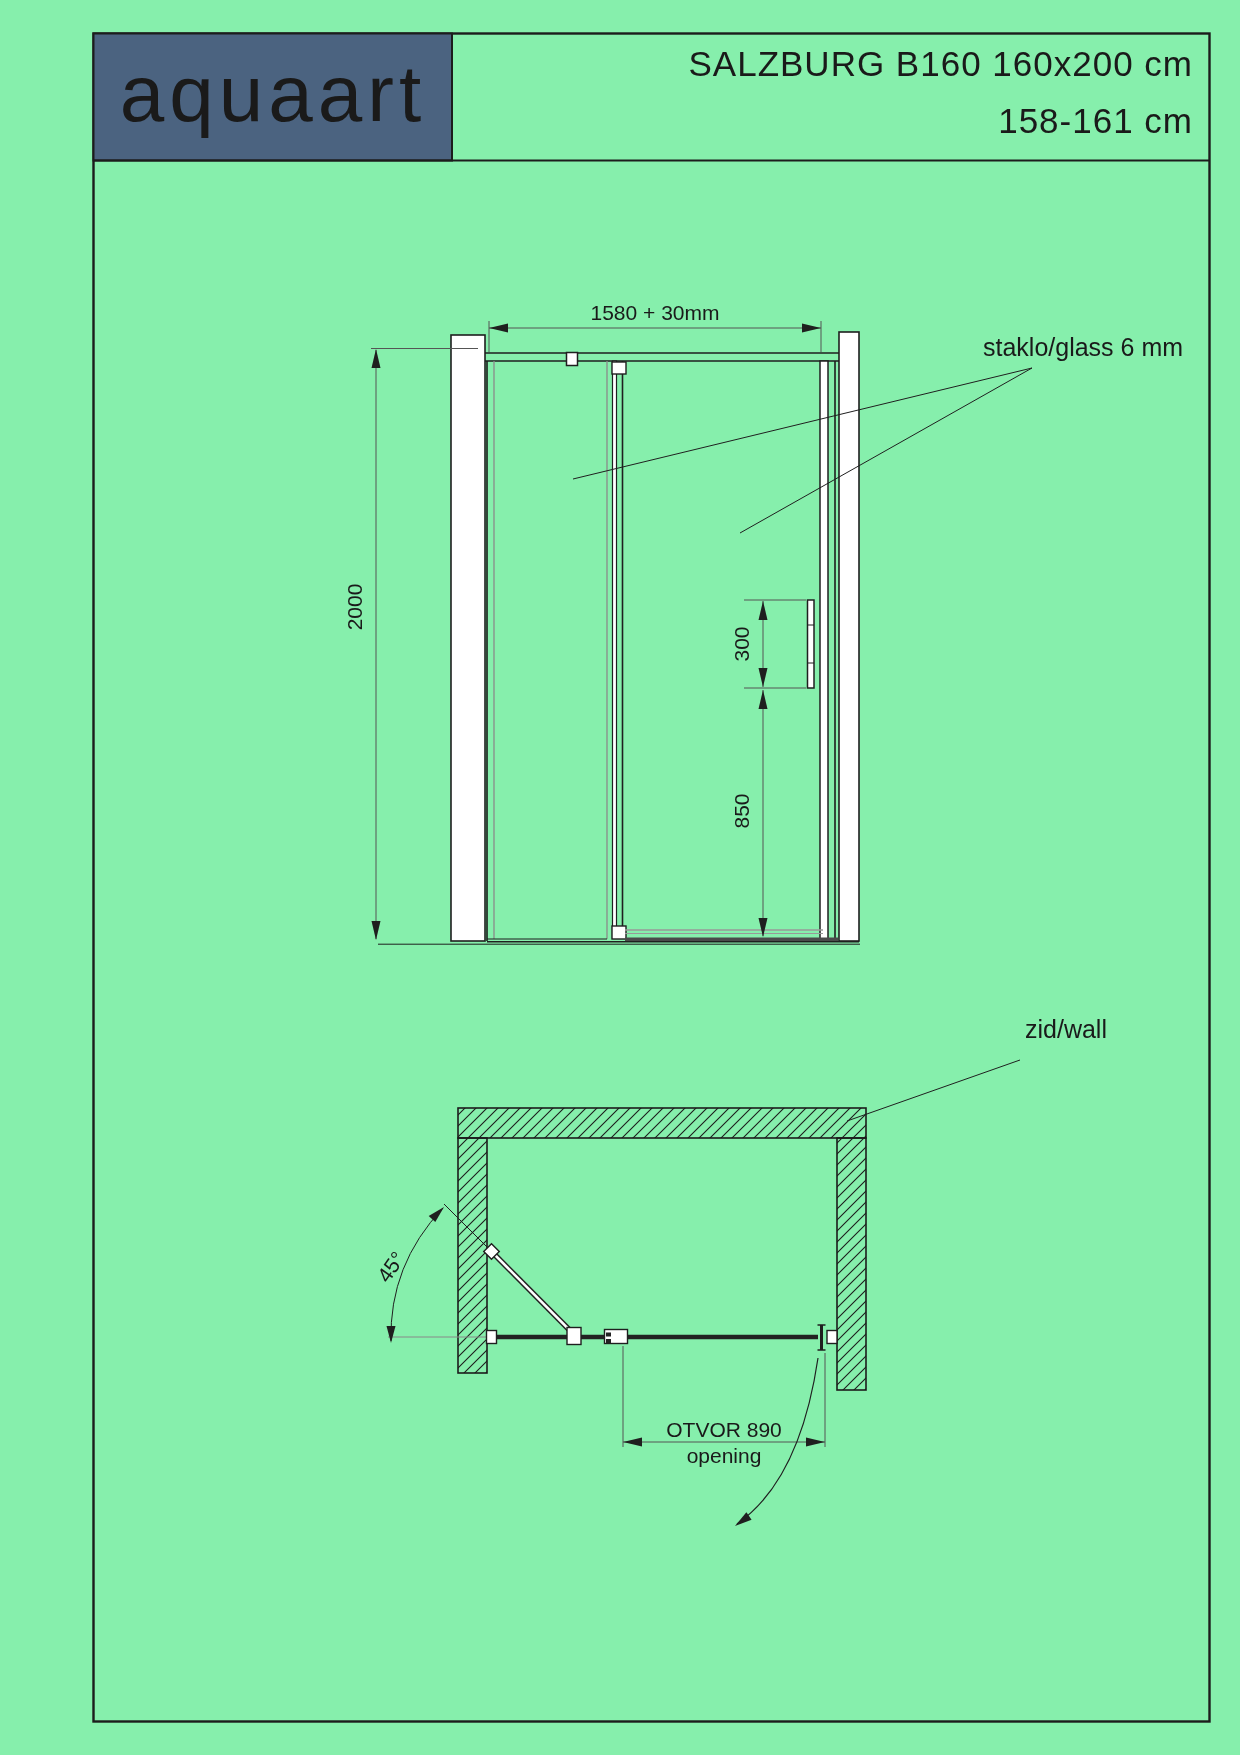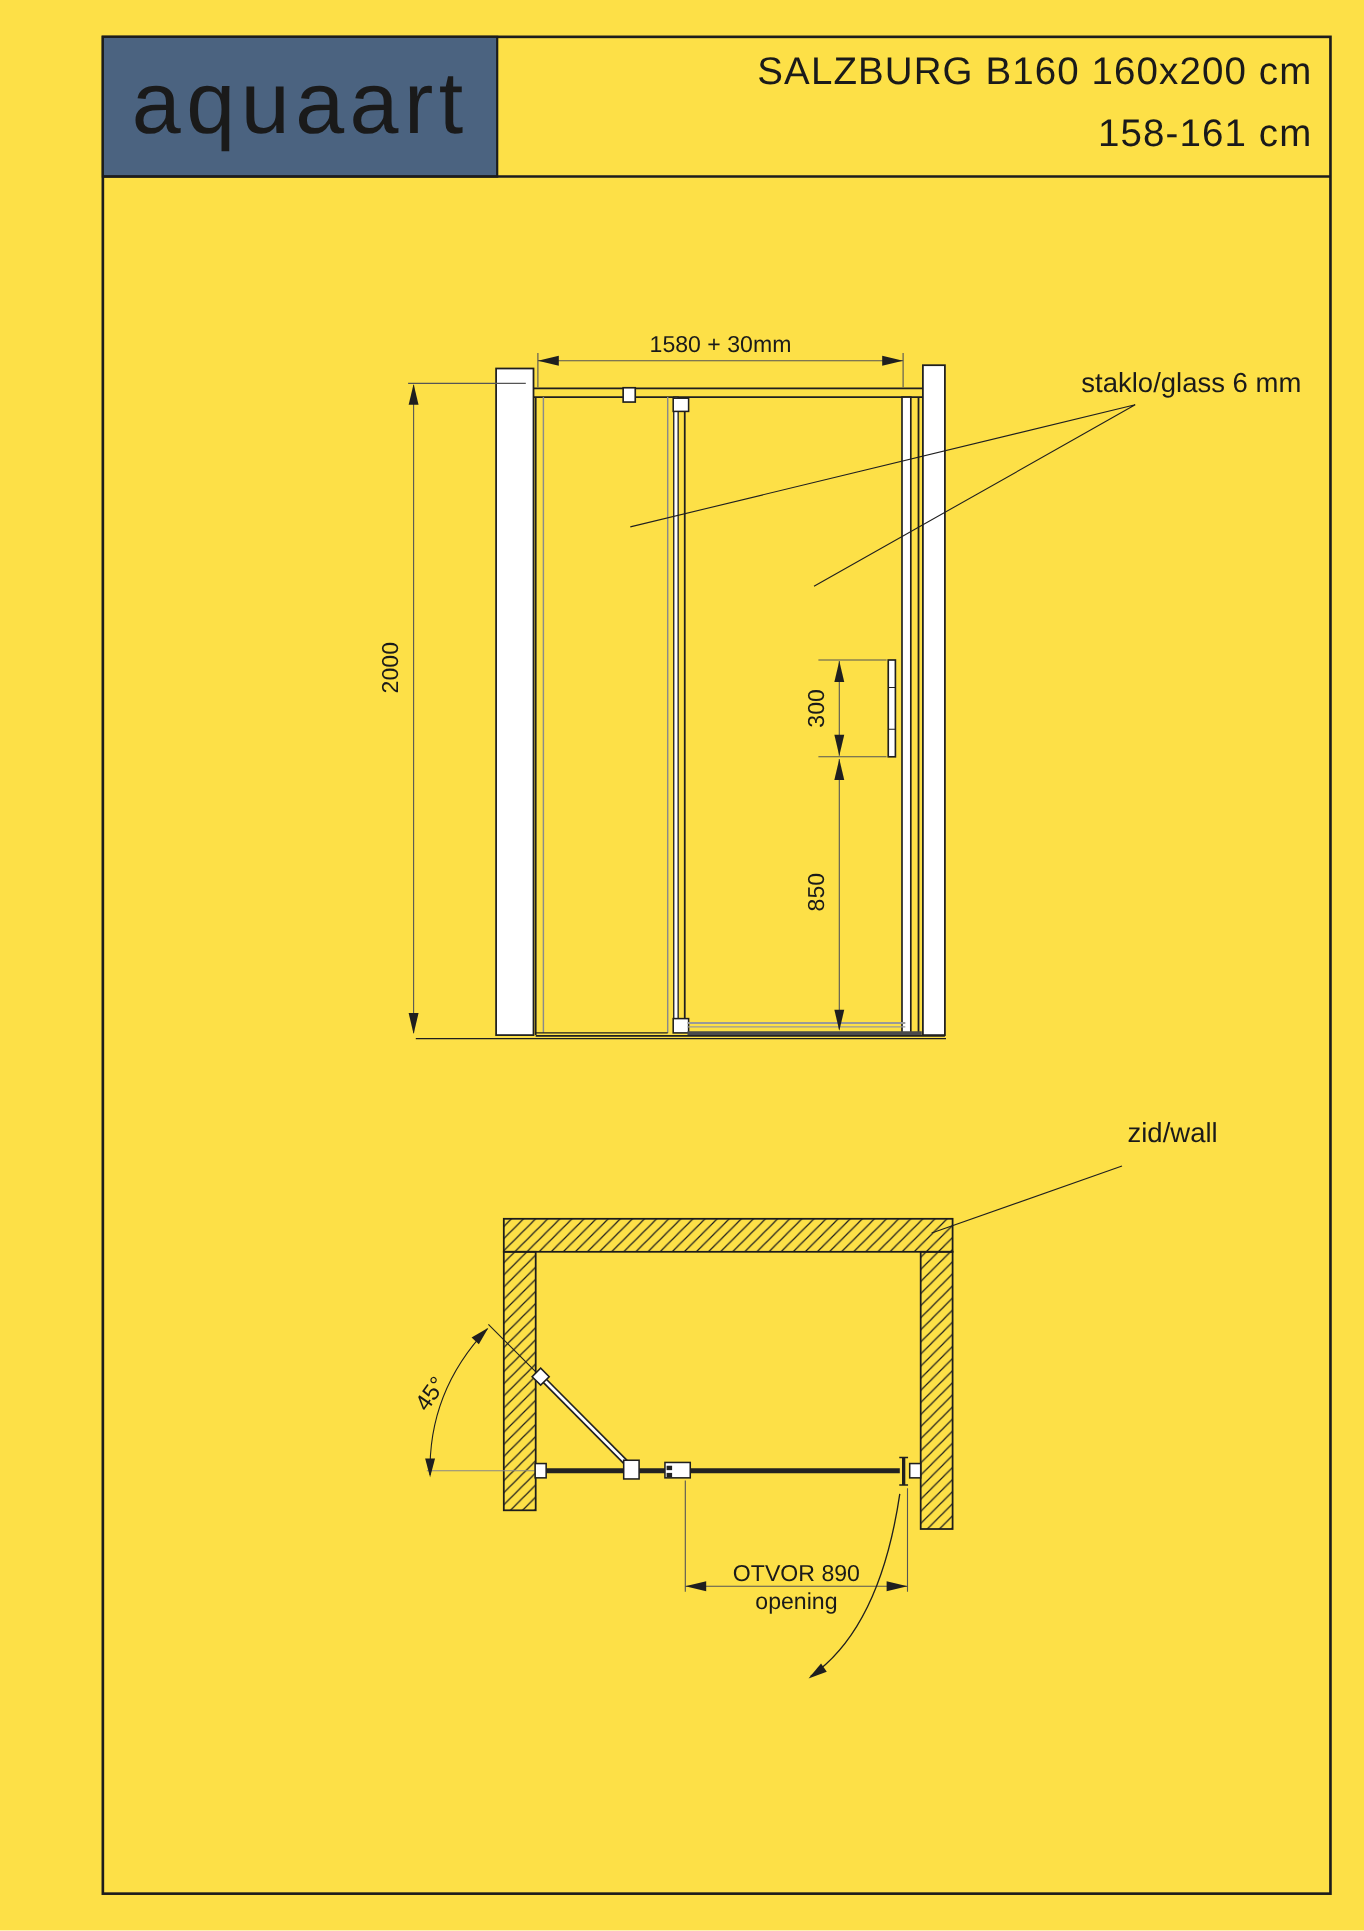--- a/index.html
+++ b/index.html
@@ -1,16 +1,16 @@
 <!DOCTYPE html>
 <html><head>
 <meta charset="utf-8">
 <style>
   html,body{margin:0;padding:0;background:#ffffff;}
-  .page{position:relative;width:1240px;height:1755px;background:#fde047;overflow:hidden;}
+  .page{position:relative;width:1240px;height:1755px;background:#86efac;overflow:hidden;}
   svg{position:absolute;inset:0;font-family:"Liberation Sans",sans-serif;}
   text{fill:#1a1a1a;}
   .logo-text{font-size:80px;letter-spacing:5px;}
   .title-text{font-size:35px;letter-spacing:1px;}
   .dim-text{font-size:21px;}
   .label-text{font-size:25px;}
 </style>
 </head>
 <body>
 

